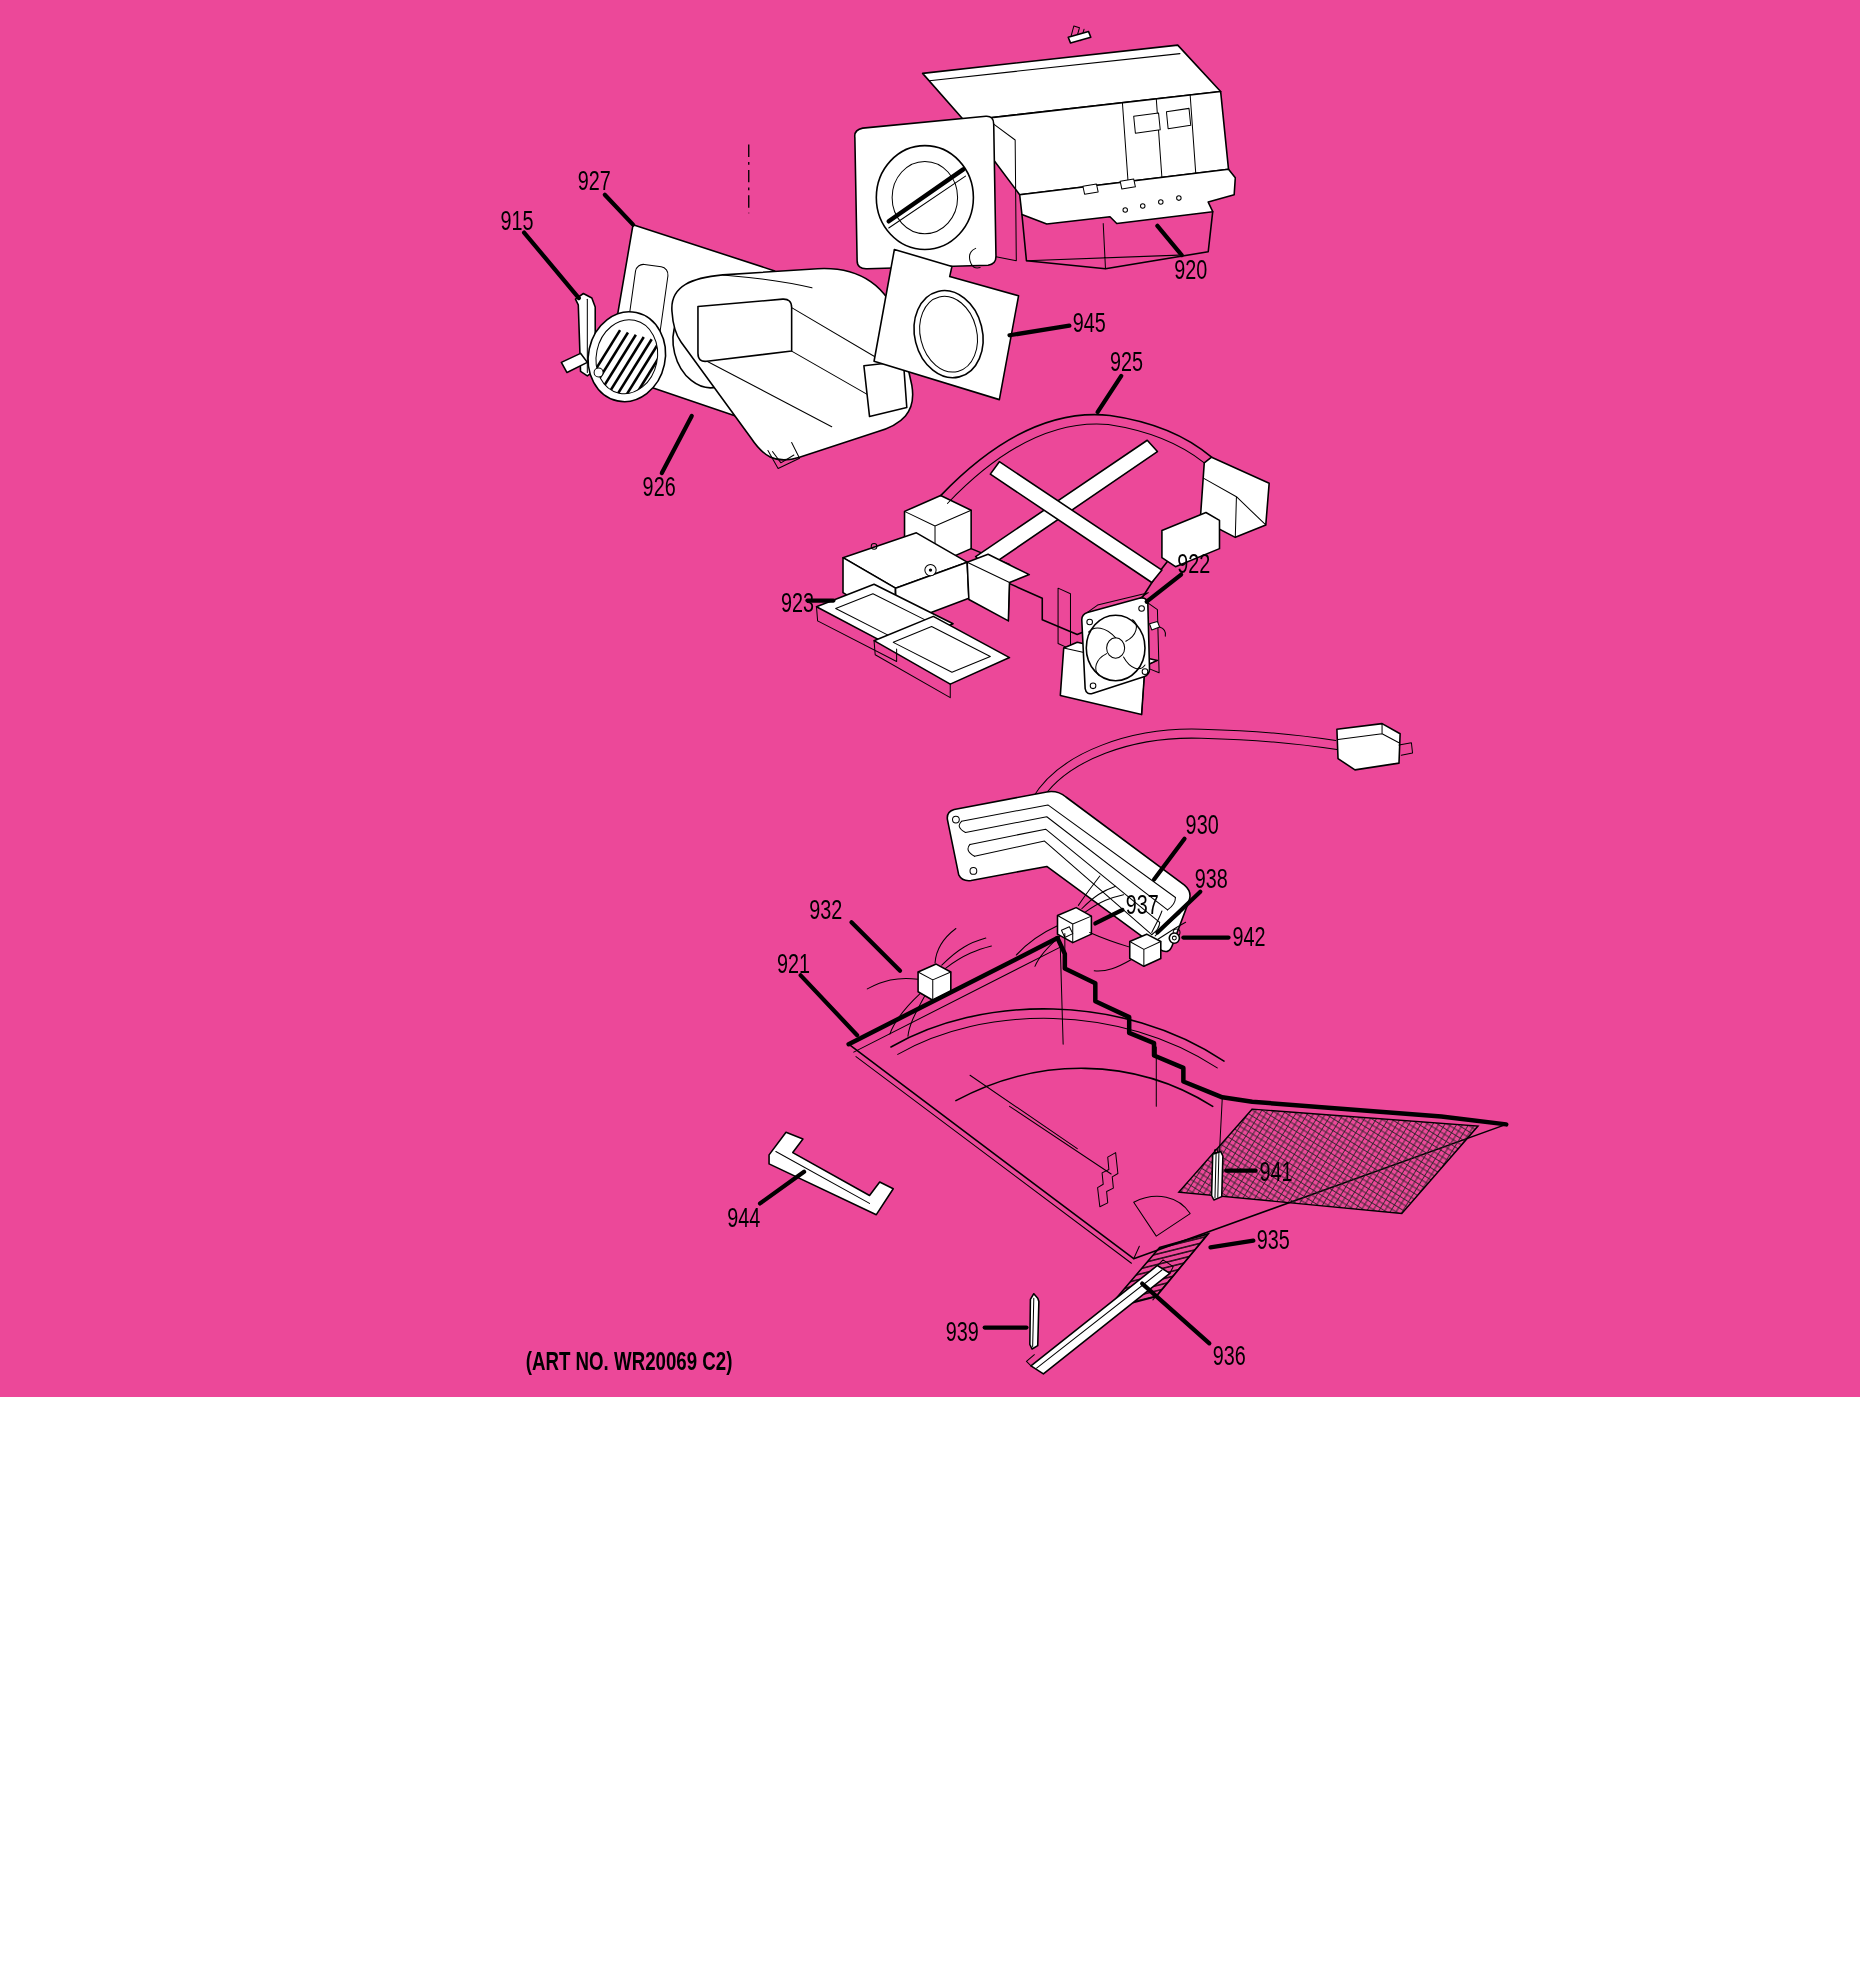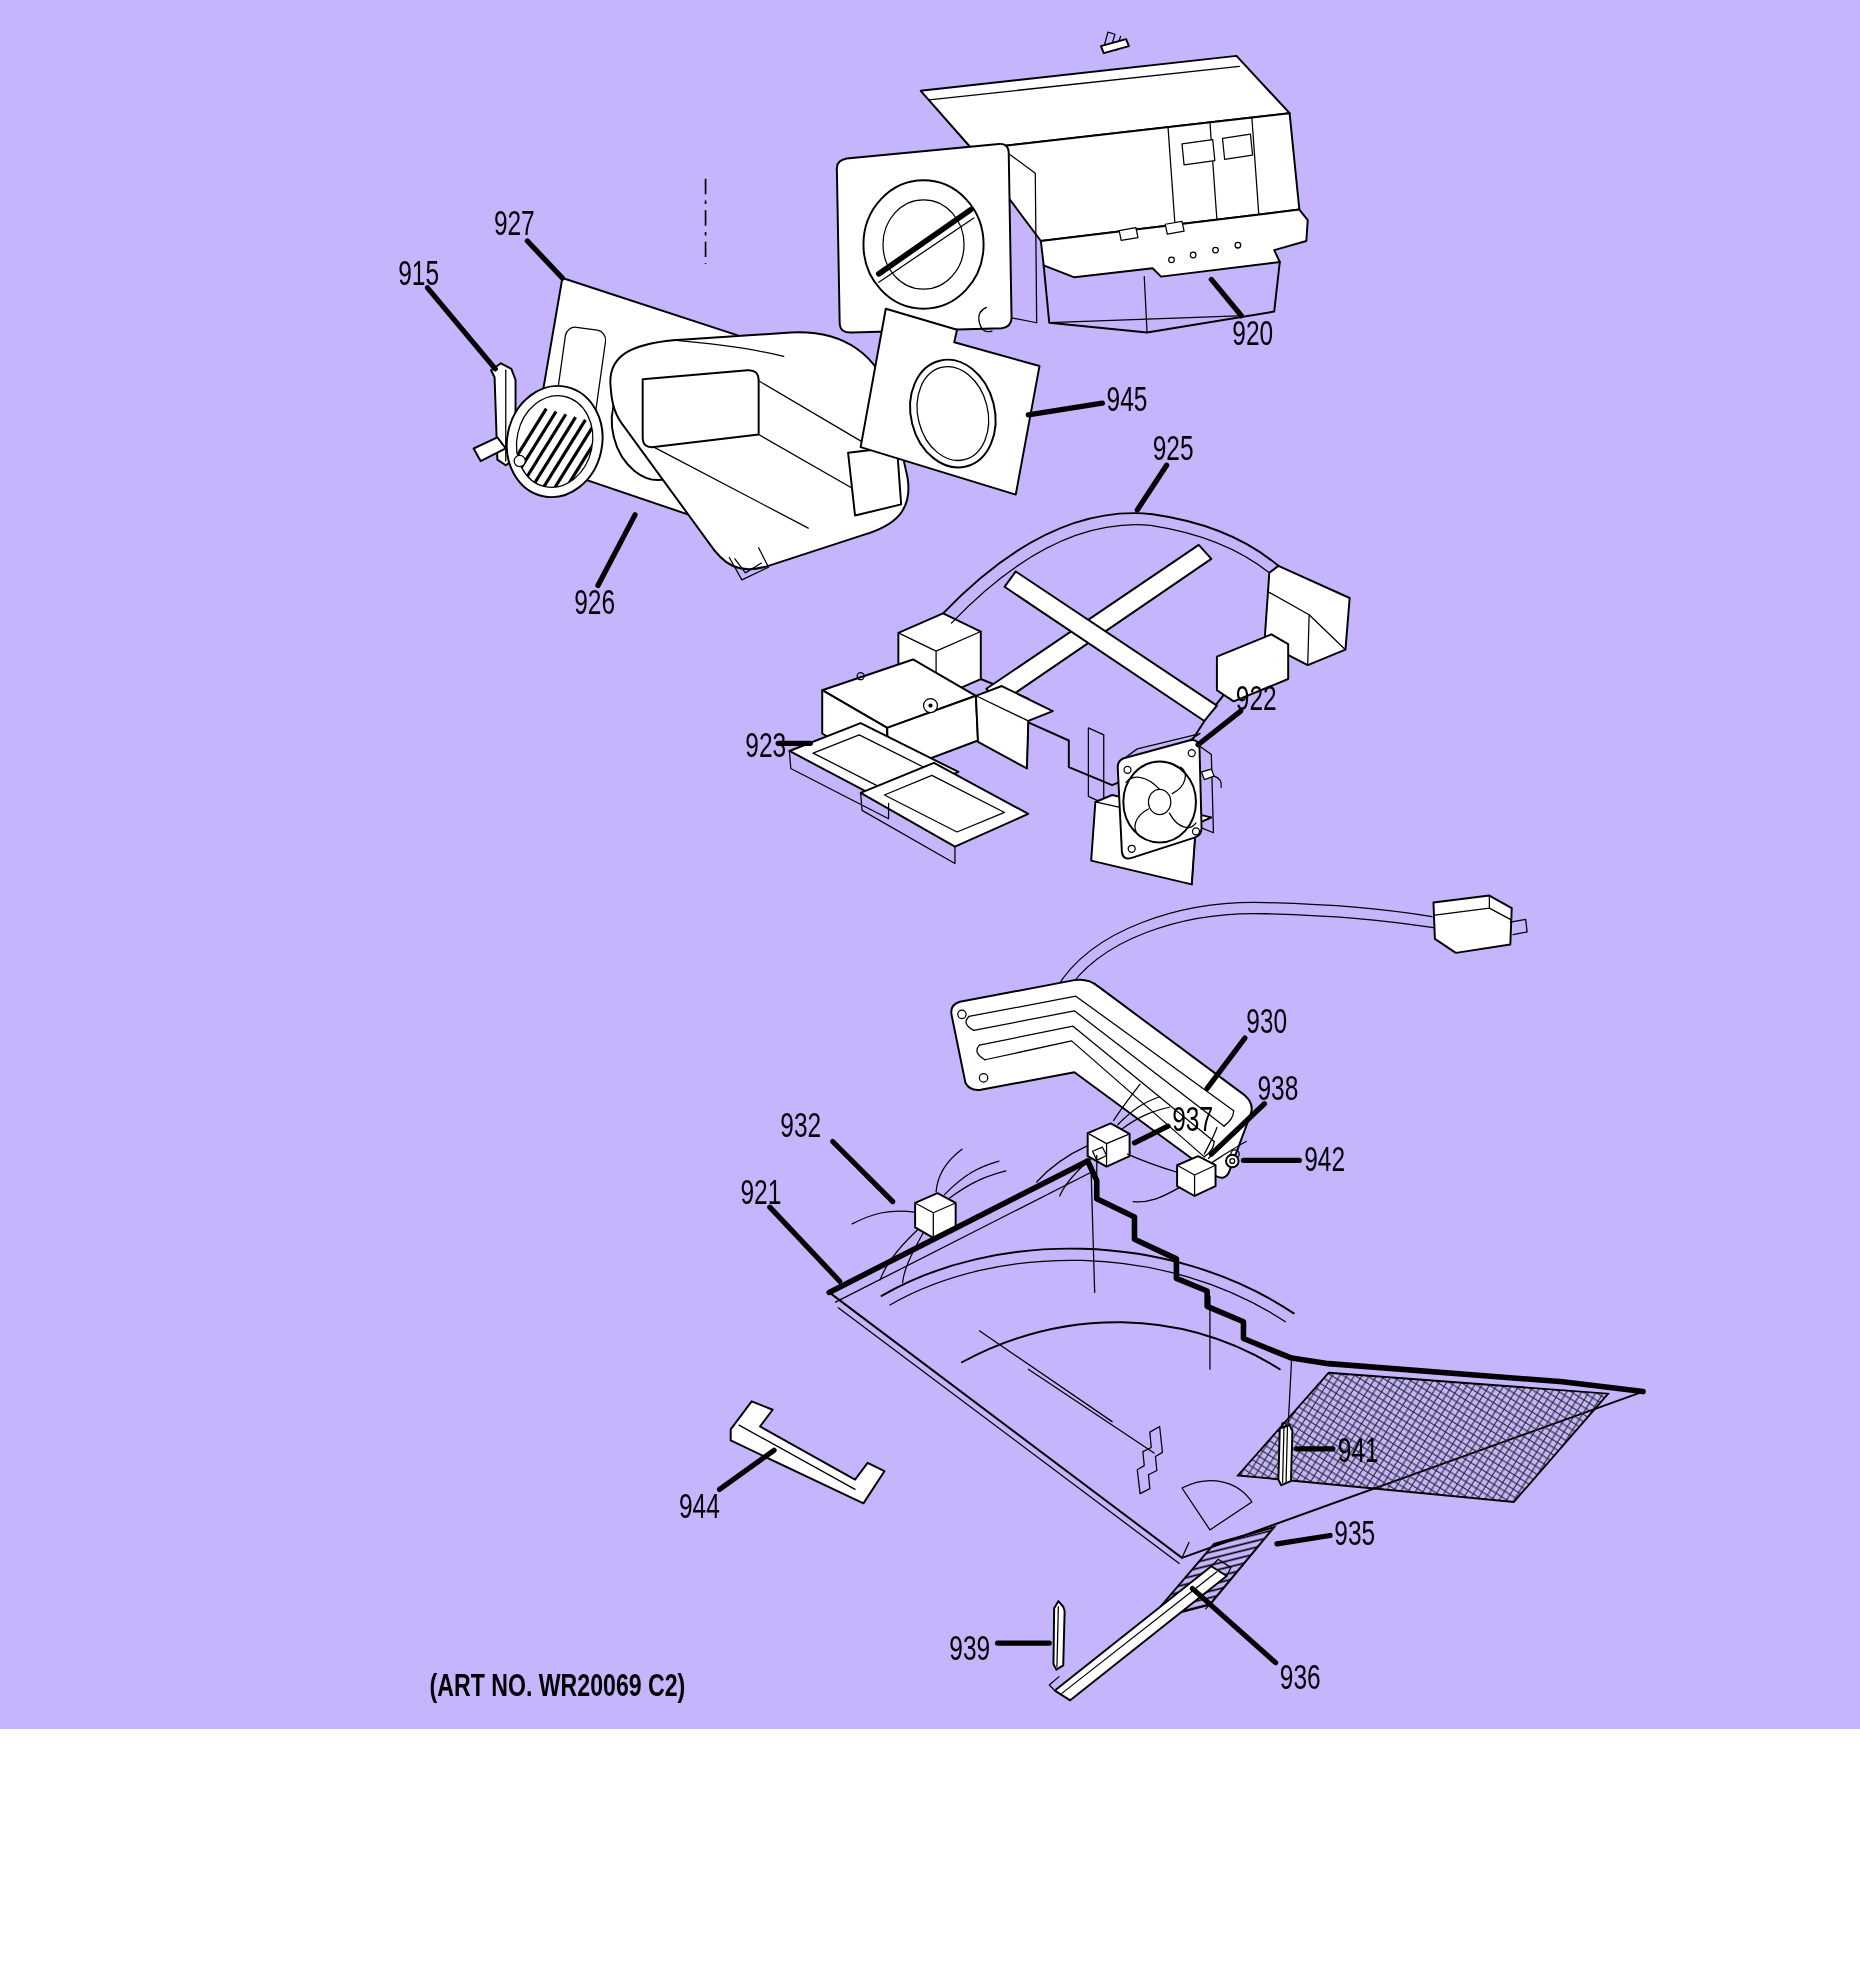--- a/index.html
+++ b/index.html
@@ -1,16 +1,16 @@
 <!DOCTYPE html>
 <html style="font-size:13px"><head>
 <meta charset="utf-8">
 <style>
   html,body{margin:0;padding:0;background:#fff;}
-  .stage{position:relative;width:1861px;height:1729px;background:#c4b5fd;overflow:hidden;
+  .stage{position:relative;width:1861px;height:1397px;background:#ec4899;overflow:hidden;
          font-family:"Liberation Sans",sans-serif;}
   svg{display:block;width:100%;height:100%;}
   
   .ln{fill:none;stroke:#000;stroke-width:2.8;stroke-linejoin:round;stroke-linecap:round;}
   .ln2{fill:none;stroke:#000;stroke-width:1.8;stroke-linejoin:round;stroke-linecap:round;}
   .lnB{fill:none;stroke:#000;stroke-width:8;stroke-linejoin:round;stroke-linecap:round;}
   .fw{fill:#fff;}
   .dash{fill:none;stroke:#000;stroke-width:2.4;stroke-dasharray:22 9 5 9;}
   .leader{stroke:#000;stroke-width:7.5;stroke-linecap:round;}
   text.callout{font-family:"Liberation Sans",sans-serif;font-size:49px;font-weight:400;fill:#000;}

